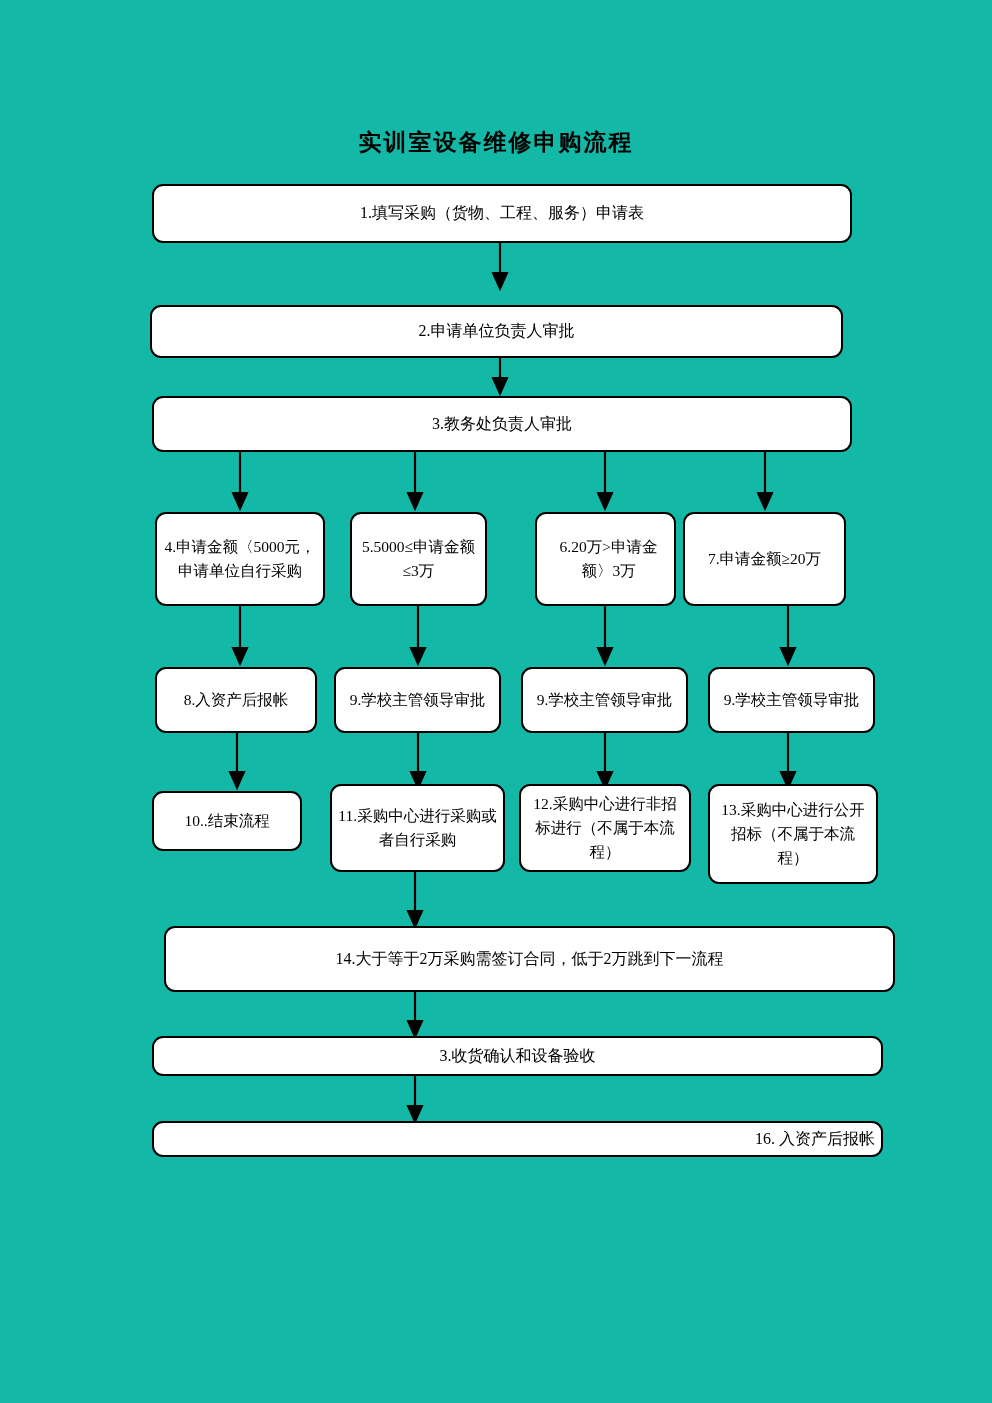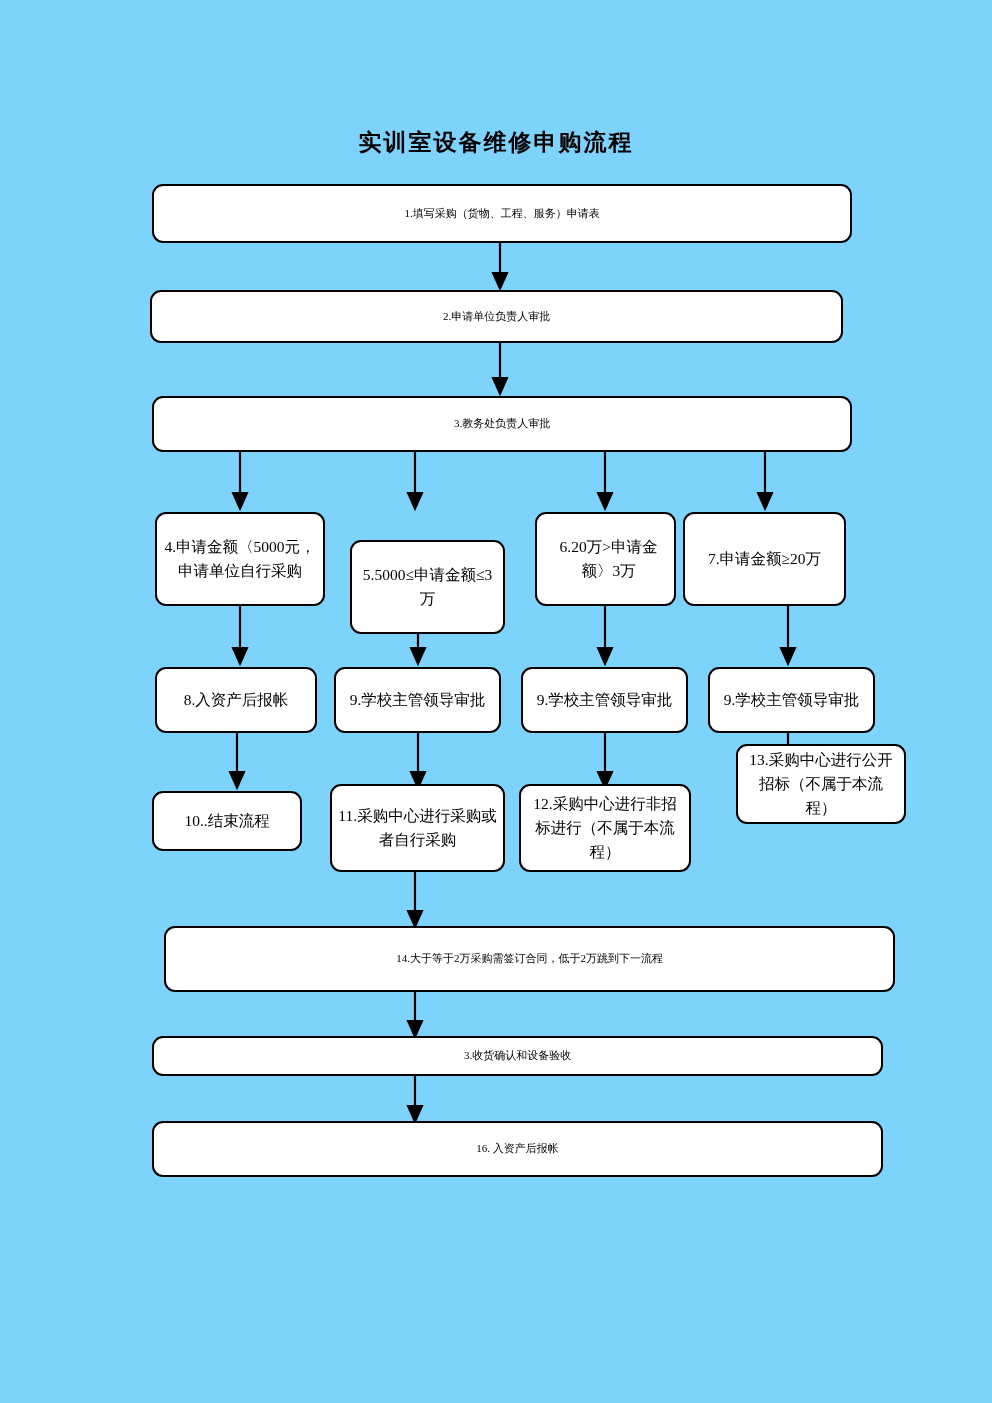--- a/index.html
+++ b/index.html
@@ -8,21 +8,21 @@
     background: #ffffff;
   }
   body {
     font-family: "Liberation Serif", "DejaVu Serif", serif;
     color: #000000;
   }
   #page {
     position: relative;
     width: 992px;
     height: 1403px;
-    background: #7dd3fc;
+    background: #14b8a6;
     overflow: hidden;
     text-decoration: underline;
   }
   #title {
     position: absolute;
     left: 0;
     top: 127px;
     width: 992px;
     text-align: center;
     font-size: 23px;
@@ -38,21 +38,21 @@
     background: #ffffff;
     display: flex;
     align-items: center;
     justify-content: center;
     text-align: center;
     font-size: 15.5px;
     line-height: 1.55;
     padding: 2px 6px;
     font-family: "Liberation Serif", "DejaVu Serif", serif;
   }
-  .node.wide { font-size: 11px; }
+  .node.wide { font-size: 16px; }
   .node .txt {
     display: block;
     width: 100%;
     white-space: pre-line;
   }
   
   .conn {
     position: absolute;
   }
   .conn svg { display: block; overflow: visible; }
@@ -104,33 +104,33 @@
 
         <line x1="415" y1="1075" x2="415" y2="1121"></line>
       </g>
     </svg>
   </div>
 
   <div class="node wide" style="left:152px;top:184px;width:700px;height:59px;">
     <span class="txt">1.填写采购（货物、工程、服务）申请表</span>
   </div>
 
-  <div class="node wide" style="left:150px;top:290px;width:693px;height:53px;">
+  <div class="node wide" style="left:150px;top:305px;width:693px;height:53px;">
     <span class="txt">2.申请单位负责人审批</span>
   </div>
 
   <div class="node wide" style="left:152px;top:396px;width:700px;height:56px;">
     <span class="txt">3.教务处负责人审批</span>
   </div>
 
   <div class="node" style="left:155px;top:512px;width:170px;height:94px;justify-content:flex-end;">
     <span class="txt">4.申请金额〈5000元，申请单位自行采购</span>
   </div>
 
-  <div class="node" style="left:350px;top:512px;width:155px;height:94px;margin-top:28px;">
+  <div class="node" style="left:350px;top:512px;width:137px;height:94px;">
     <span class="txt">5.5000≤申请金额≤3万</span>
   </div>
 
   <div class="node" style="left:535px;top:512px;width:141px;height:94px;padding-left:12px;">
     <span class="txt">6.20万&gt;申请金额〉3万</span>
   </div>
 
   <div class="node" style="left:683px;top:512px;width:163px;height:94px;">
     <span class="txt">7.申请金额≥20万</span>
   </div>
@@ -156,29 +156,29 @@
   </div>
 
   <div class="node" style="left:330px;top:784px;width:175px;height:88px;justify-content:flex-end;">
     <span class="txt">11.采购中心进行采购或者自行采购</span>
   </div>
 
   <div class="node" style="left:519px;top:784px;width:172px;height:88px;">
     <span class="txt">12.采购中心进行非招标进行（不属于本流程）</span>
   </div>
 
-  <div class="node" style="left:708px;top:744px;width:170px;height:80px;margin-left:28px;">
+  <div class="node" style="left:708px;top:784px;width:170px;height:100px;">
     <span class="txt">13.采购中心进行公开招标（不属于本流程）</span>
   </div>
 
   <div class="node wide" style="left:164px;top:926px;width:731px;height:66px;">
     <span class="txt">14.大于等于2万采购需签订合同，低于2万跳到下一流程</span>
   </div>
 
   <div class="node wide" style="left:152px;top:1036px;width:731px;height:40px;">
     <span class="txt">3.收货确认和设备验收</span>
   </div>
 
-  <div class="node wide" style="left:152px;top:1121px;width:731px;height:56px;">
+  <div class="node wide" style="left:152px;top:1121px;width:731px;height:36px;text-align:right;">
     <span class="txt">16. 入资产后报帐</span>
   </div>
 
 </div>
 
 </body></html>

